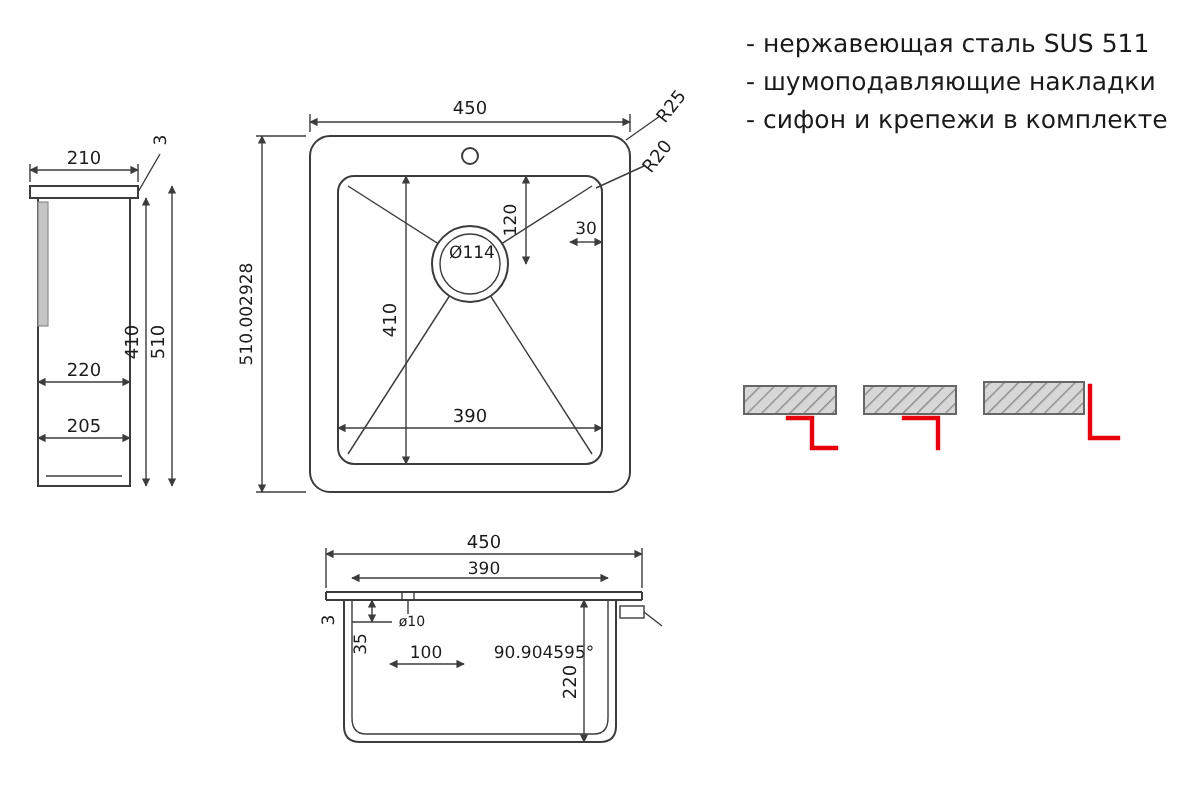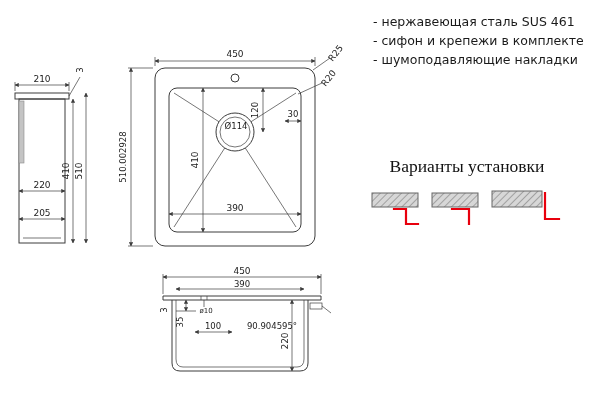--- a/index.html
+++ b/index.html
@@ -142,19 +142,18 @@
       <rect class="hatchrect" x="372" y="193" width="46" height="14" fill="url(#hatch)" stroke="#666"></rect>
       <path class="red" d="M394,209 H406 V224 H418" stroke="#e8000d"></path>
       <rect class="hatchrect" x="432" y="193" width="46" height="14" fill="url(#hatch)" stroke="#666"></rect>
       <path class="red" d="M452,209 H469 V224" stroke="#e8000d"></path>
       <rect class="hatchrect" x="492" y="191" width="50" height="16" fill="url(#hatch)" stroke="#666"></rect>
       <path class="red" d="M545,193 V219 H559" stroke="#e8000d"></path>
     </g>
   </svg>
 
   <div class="specs">
-    <div>- нержавеющая сталь SUS 461</div>
+    <div>- нержавеющая сталь SUS 511</div>
+    <div>- шумоподавляющие накладки</div>
     <div>- сифон и крепежи в комплекте</div>
-    <div>- шумоподавляющие накладки</div>
   </div>
 
-  <div class="install-title">Варианты установки</div>
 </div>
 
 </body></html>

